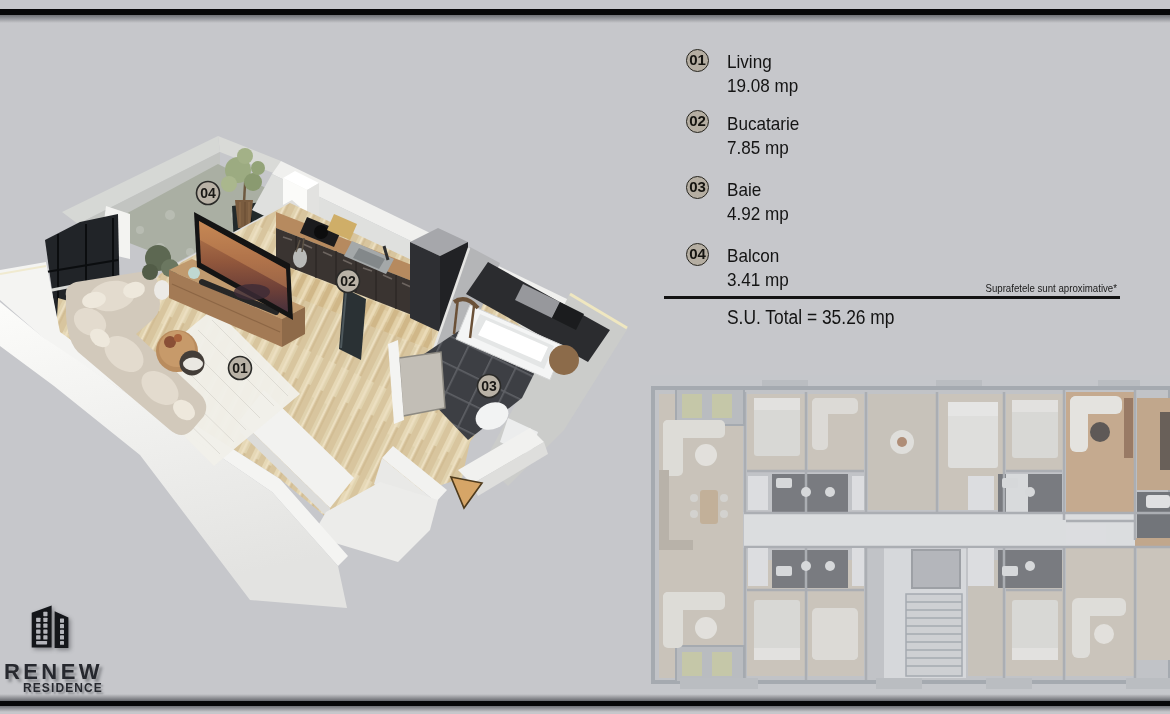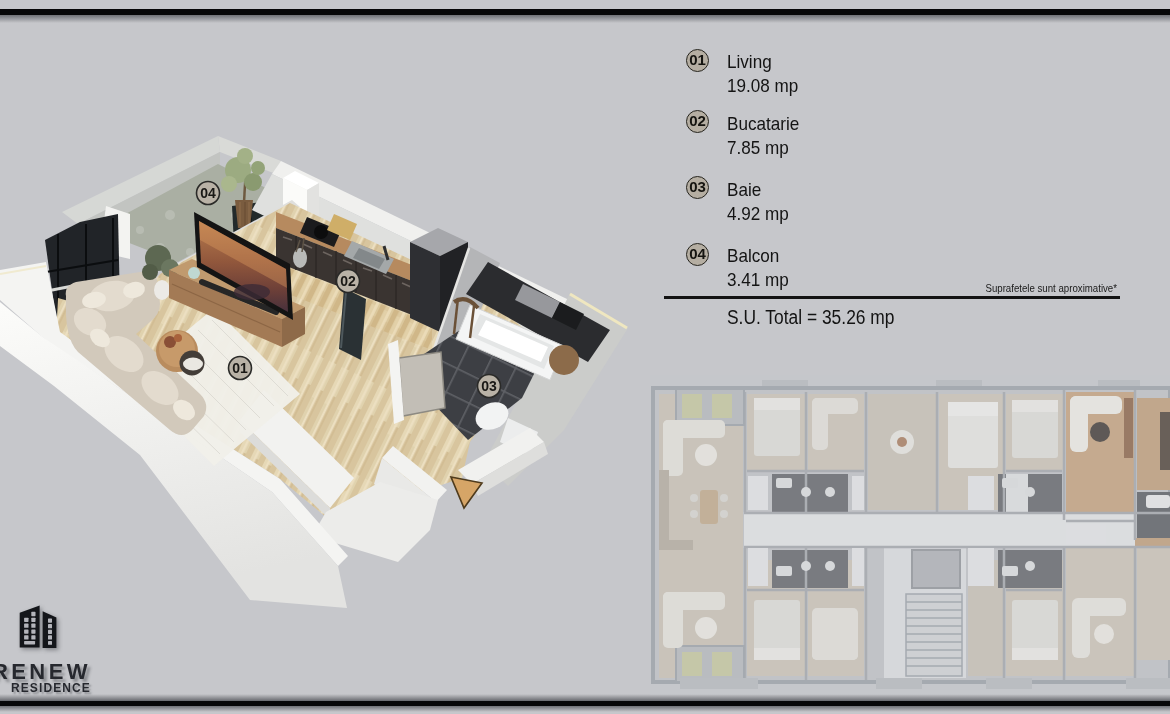--- a/index.html
+++ b/index.html
@@ -38,21 +38,21 @@
 
   <div class="abs" style="left:727px;top:244px;font-size:19px;color:#141414;line-height:23.5px;white-space:nowrap;transform:scaleX(0.9);transform-origin:left top;">Balcon<br>3.41 mp</div>
 
   <div class="abs" style="left:795px;top:282px;width:322px;font-size:10.5px;color:#1a1a1a;text-align:right;transform:scaleX(0.92);transform-origin:right top;">Suprafetele sunt aproximative*</div>
 
   <div class="abs" style="left:664px;top:296px;width:456px;height:2.6px;background:#131313;"></div>
 
   <div class="abs" style="left:727px;top:306px;font-size:20px;color:#131313;white-space:nowrap;transform:scaleX(0.87);transform-origin:left top;">S.U. Total = 35.26 mp</div>
 </div>
 
-<div class="abs" style="left:0;top:595px;width:240px;height:110px;padding-left:18px;">
+<div class="abs" style="left:12px;top:595px;width:240px;height:110px;padding-left:18px;">
 
   <svg class="abs" style="left:14px;top:5px;" width="55" height="55" viewBox="0 0 55 55">
     <g style="filter:drop-shadow(2.5px 2.5px 2px rgba(30,32,38,0.4));">
       <path d="M5.7 12.8 L25.6 5.6 L25.6 47.5 L5.7 47.5 Z" fill="#14161a"></path>
       <path d="M28.6 11.2 L42.4 17.4 L42.4 48 L28.6 48 Z" fill="#14161a"></path>
     </g>
     <g fill="#b4b5bb">
       <rect x="17.3" y="11.8" width="4.2" height="4.4" rx="0.6"></rect>
       <rect x="10.1" y="17.7" width="4.4" height="4.2" rx="0.6"></rect>
         <rect x="17.3" y="17.7" width="4.2" height="4.2" rx="0.6"></rect>

